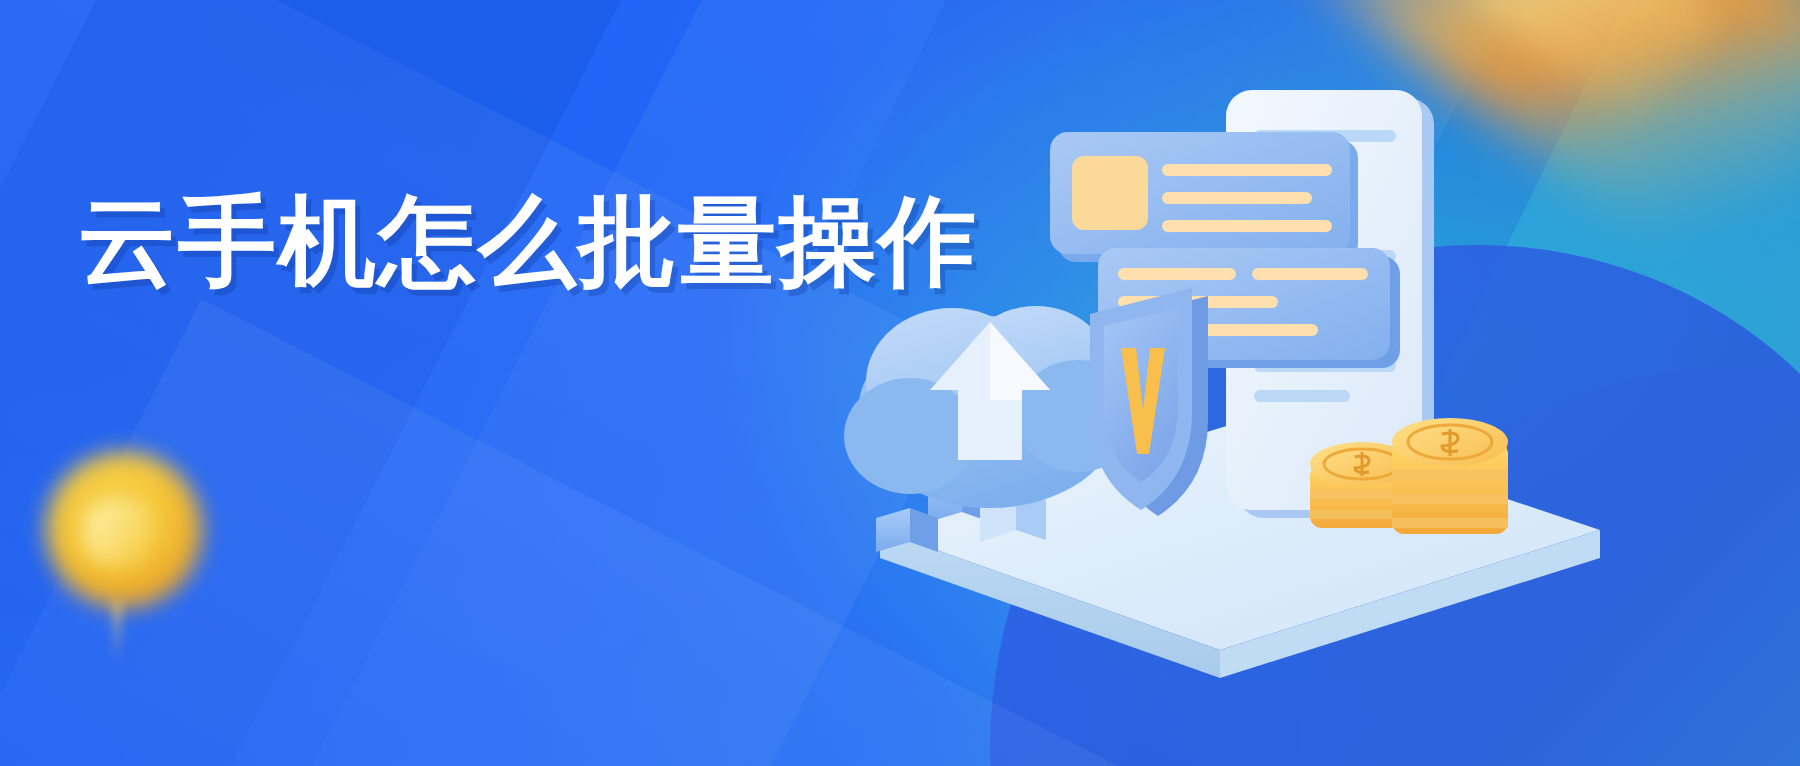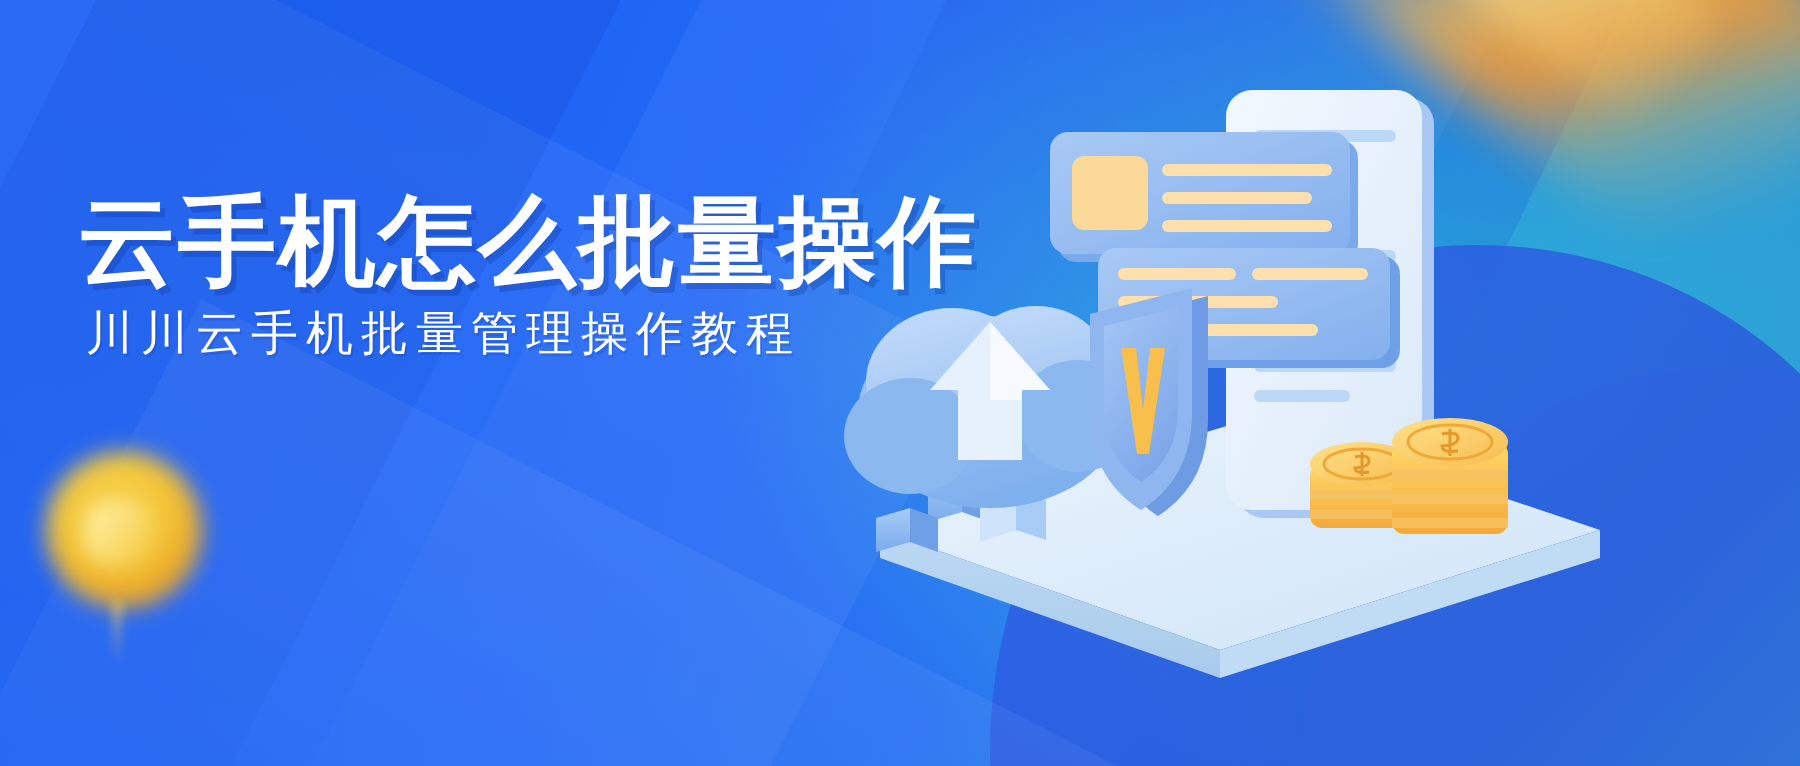--- a/index.html
+++ b/index.html
@@ -139,21 +139,20 @@
 
   <div class="streak"></div>
   <div class="streak2"></div>
 
   <div class="coin-blur"></div>
   <div class="coin-blur-s"></div>
   <div class="coin-stick"></div>
 
   <div class="content">
     <div class="title">云手机怎么批量操作</div>
-    <div class="subtitle">川川云手机批量管理操作教程</div>
   </div>
 
   <div class="illus">
     <svg class="ill-svg" viewBox="0 0 780 620" xmlns="http://www.w3.org/2000/svg">
       <defs>
         <linearGradient id="gPlate" x1="0" y1="0" x2="1" y2="1">
           <stop offset="0%" stop-color="#eaf4fd"></stop>
             <stop offset="100%" stop-color="#cfe4f8"></stop>
         </linearGradient>
         <linearGradient id="gPlateSide" x1="0" y1="0" x2="0" y2="1">

